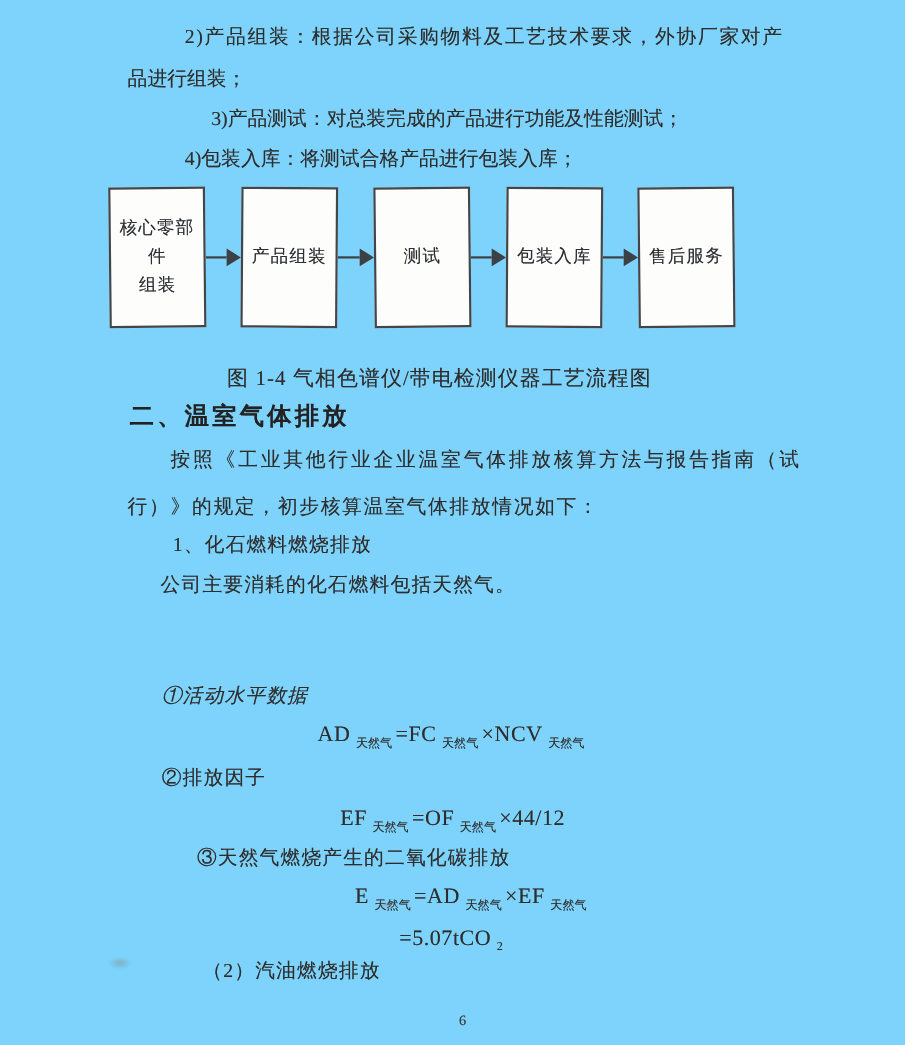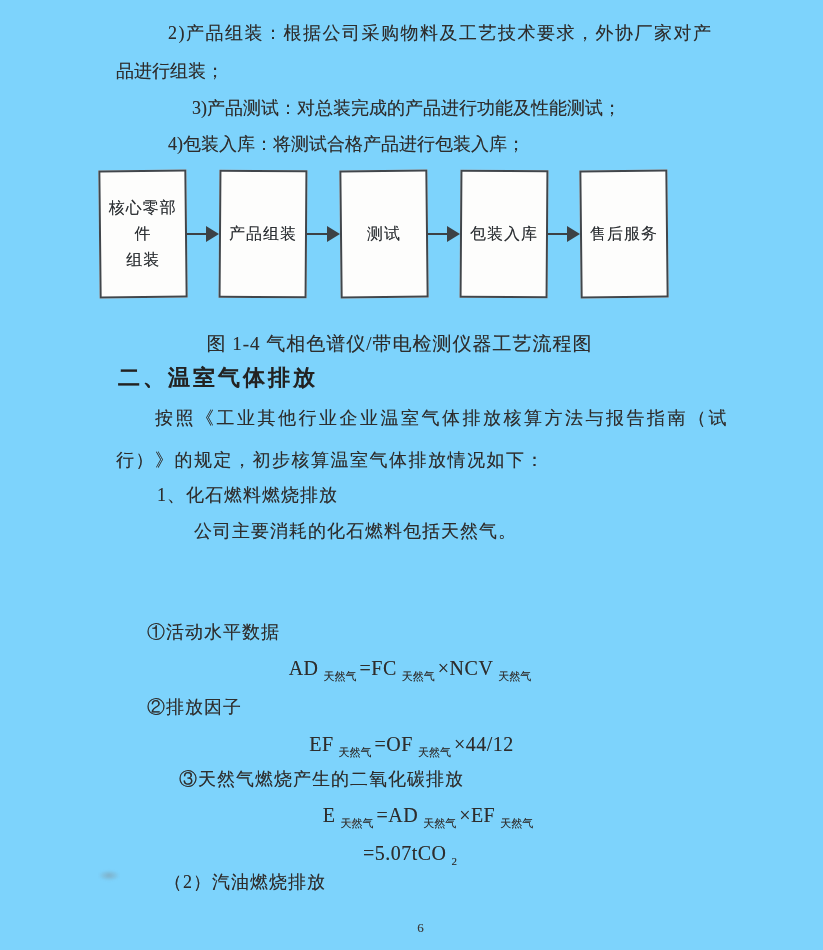--- a/index.html
+++ b/index.html
@@ -156,32 +156,32 @@
   </div>
 
   <div class="caption" style="top:331px;">图 1-4 气相色谱仪/带电检测仪器工艺流程图</div>
 
   <div class="heading" style="top:363px;left:118px;">二、温室气体排放</div>
 
   <div class="line wider" style="top:407px;left:155px;">按照《工业其他行业企业温室气体排放核算方法与报告指南（试</div>
   <div class="line wide" style="top:449px;left:116px;">行）》的规定，初步核算温室气体排放情况如下：</div>
 
   <div class="line" style="top:484px;left:157px;letter-spacing:1px;">1、化石燃料燃烧排放</div>
-  <div class="line" style="top:520px;left:146px;letter-spacing:1px;margin-left:48px;">公司主要消耗的化石燃料包括天然气。</div>
+  <div class="line" style="top:520px;left:146px;letter-spacing:1px;">公司主要消耗的化石燃料包括天然气。</div>
 
-  <div class="line" style="top:621px;left:147px;letter-spacing:1px;">①活动水平数据</div>
+  <div class="line" style="top:621px;left:147px;letter-spacing:1px;font-style:italic;">①活动水平数据</div>
   <div class="formula" style="top:657px;"><span>AD</span><sub>天然气</sub><span>=FC</span><sub>天然气</sub><span>×NCV</span><sub>天然气</sub></div>
 
   <div class="line" style="top:696px;left:147px;letter-spacing:1px;">②排放因子</div>
   <div class="formula" style="top:733px;text-align:center;"><span>EF</span><sub>天然气</sub><span>=OF</span><sub>天然气</sub><span>×44/12</span></div>
 
   <div class="line" style="top:768px;left:147px;letter-spacing:1px;margin-left:32px;">③天然气燃烧产生的二氧化碳排放</div>
   <div class="formula shift-r" style="top:804px;"><span>E</span><sub>天然气</sub><span>=AD</span><sub>天然气</sub><span>×EF</span><sub>天然气</sub></div>
   <div class="formula" style="top:842px;"><span>=5.07tCO</span><sub>2</sub></div>
 
-  <div class="line" style="top:871px;left:164px;letter-spacing:1px;text-align:right;">（2）汽油燃烧排放</div>
+  <div class="line" style="top:871px;left:184px;letter-spacing:1px;text-align:right;">（2）汽油燃烧排放</div>
 
   <div class="smudge"></div>
   <div class="speckle"></div>
 
   <div class="page-num" style="top:920px;">6</div>
 
 </div>
 
 </body></html>

